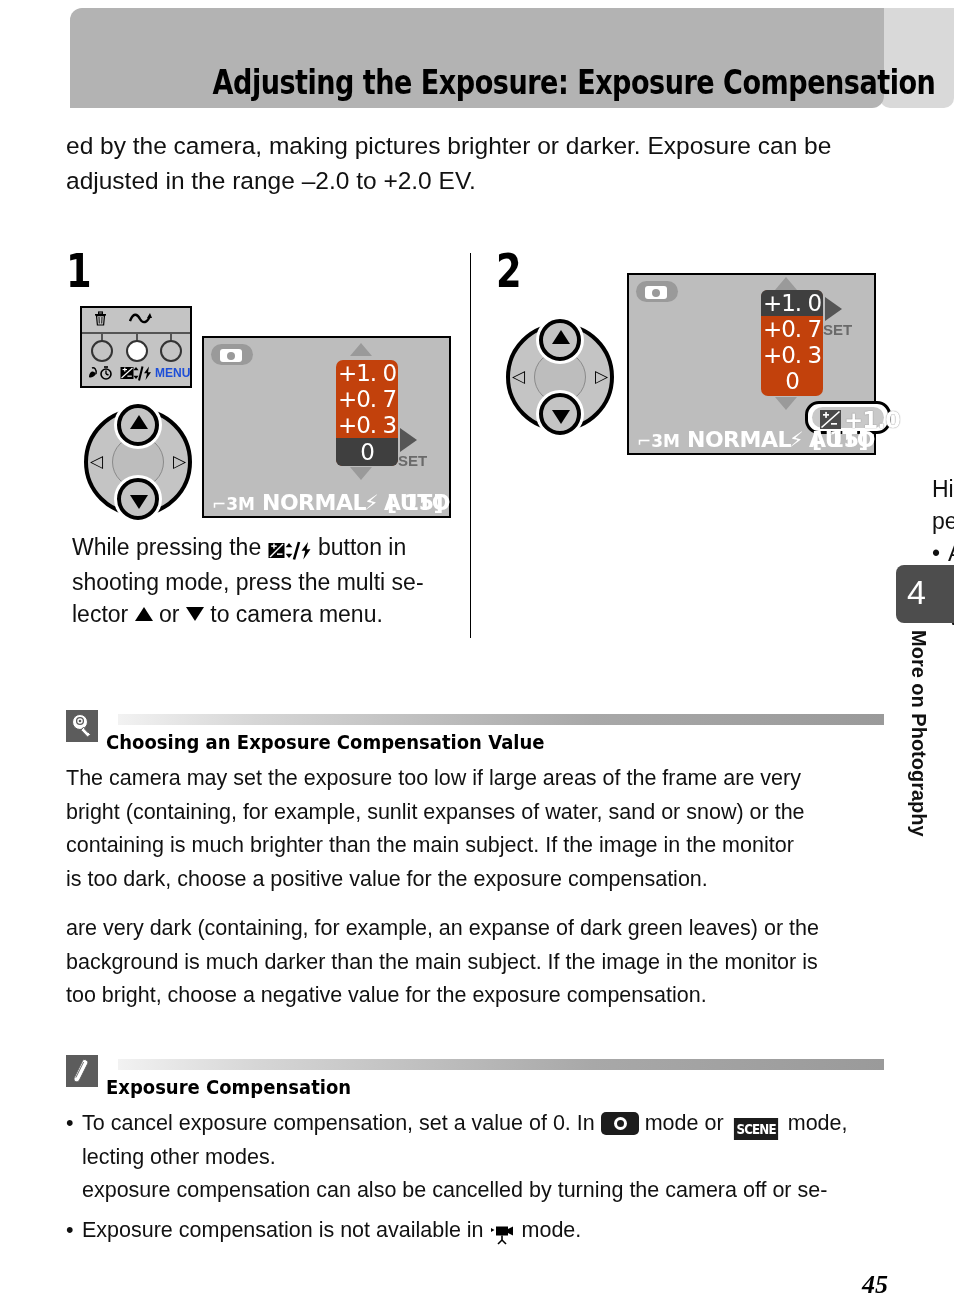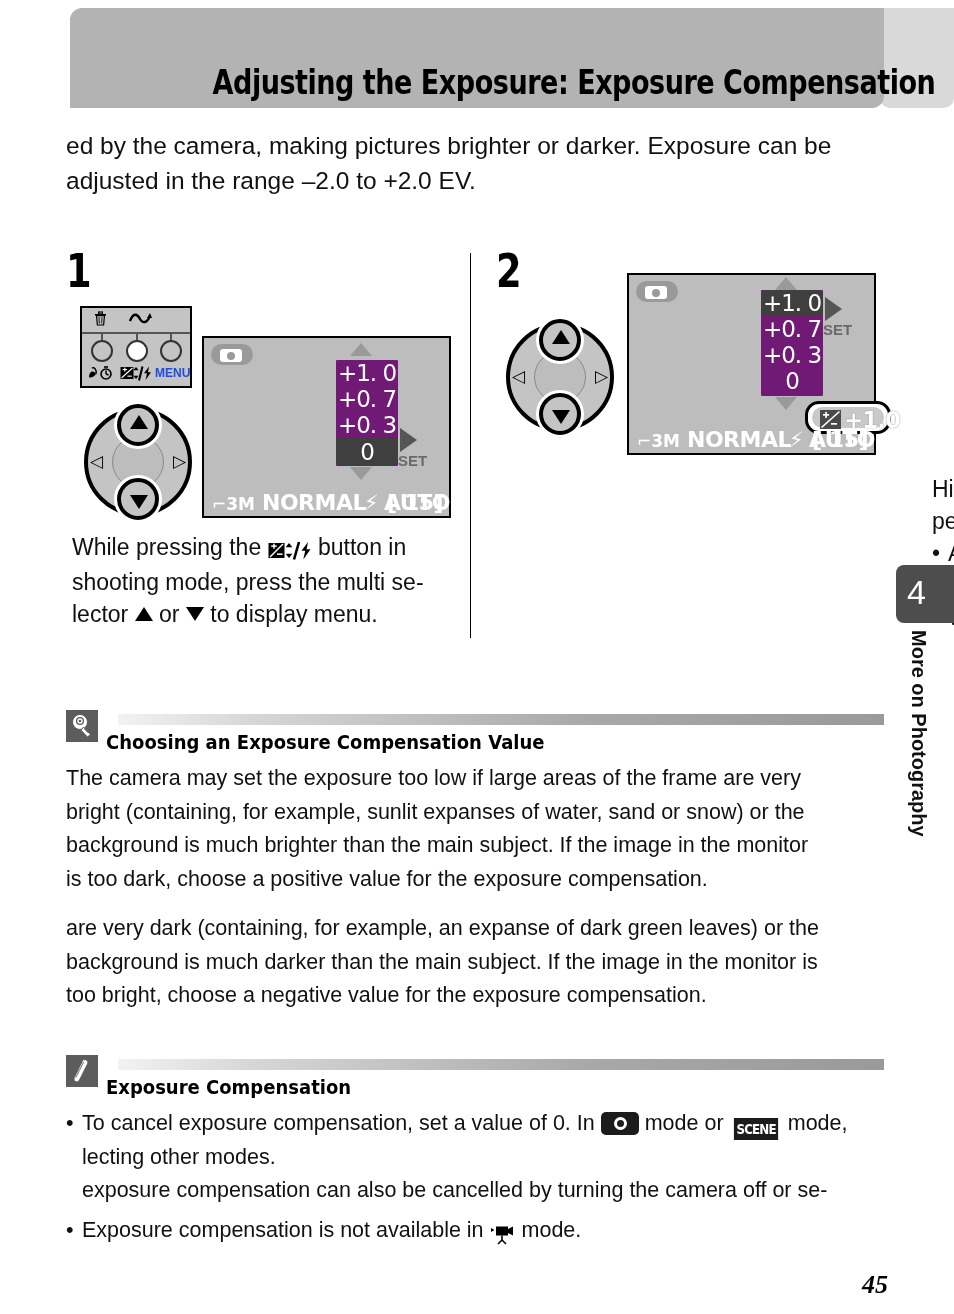--- a/index.html
+++ b/index.html
@@ -142,21 +142,21 @@
   }
   .lcd .modebadge .cam {
     position: absolute; left: 9px; top: 5px; width: 22px; height: 13px;
     background: #fff; border-radius: 3px;
   }
   .lcd .modebadge .cam:before {
     content: ""; position: absolute; left: 7px; top: 2.5px;
     width: 8px; height: 8px; border-radius: 50%; background: #9a9a9a;
   }
   .lcd .menucol {
-    position: absolute; background: #701a75; border-radius: 1px;
+    position: absolute; background: #c2410c; border-radius: 7px;
   }
   .lcd .menucol .row {
     color: #fff; font-family: "DejaVu Sans", sans-serif;
     text-align: center; letter-spacing: 0px;
   }
   .lcd .menucol .row.sel { background: #3f3f3f; color: #fff; }
   .lcd .tri-up, .lcd .tri-dn {
     position: absolute; width: 0; height: 0;
     border-left: 11px solid transparent; border-right: 11px solid transparent;
   }
@@ -428,21 +428,21 @@
             </svg>
           </span>
           <span>button in</span>
         </span>
         <span class="ln">shooting mode, press the multi se-</span>
         <span class="ln">
           <span>lector</span>
           <span class="ic-tri-up"></span>
           <span>or</span>
           <span class="ic-tri-dn"></span>
-          <span>to display menu.</span>
+          <span>to camera menu.</span>
         </span>
       </div>
     </div>
 
     <div class="step step-2">
       <div class="step-num">2</div>
 
       <div class="dial" style="left:10px; top:75px;">
         <div class="ring"></div>
         <div class="inner"></div>
@@ -520,21 +520,21 @@
         <path d="M13.5 14.2 L20.5 21.5 L17.5 24 L11 17.2 Z" fill="#fff" stroke="#5c5c5c" stroke-width="1"></path>
         <line x1="14.5" y1="16" x2="18" y2="19.8" stroke="#5c5c5c" stroke-width="0.9"></line>
       </svg>
     </div>
     <div class="note-bar"></div>
     <div class="note-title">Choosing an Exposure Compensation Value</div>
     <div class="note-body">
       <p>
         <span class="ln">The  camera  may  set  the  exposure  too  low  if  large  areas  of  the  frame  are  very</span>
         <span class="ln">bright (containing, for example, sunlit expanses of water, sand or snow) or the</span>
-        <span class="ln">background is much brighter than the main subject. If the image in the monitor</span>
+        <span class="ln">containing is much brighter than the main subject. If the image in the monitor</span>
         <span class="ln">is too dark, choose a positive value for the exposure compensation.</span>
       </p>
       <p style="margin-top:16px;">
         <span class="ln">are very dark (containing, for example, an expanse of dark green leaves) or the</span>
         <span class="ln">background is much darker than the main subject. If the image in the monitor is</span>
         <span class="ln">too bright, choose a negative value for the exposure compensation.</span>
       </p>
     </div>
   </div>
 

